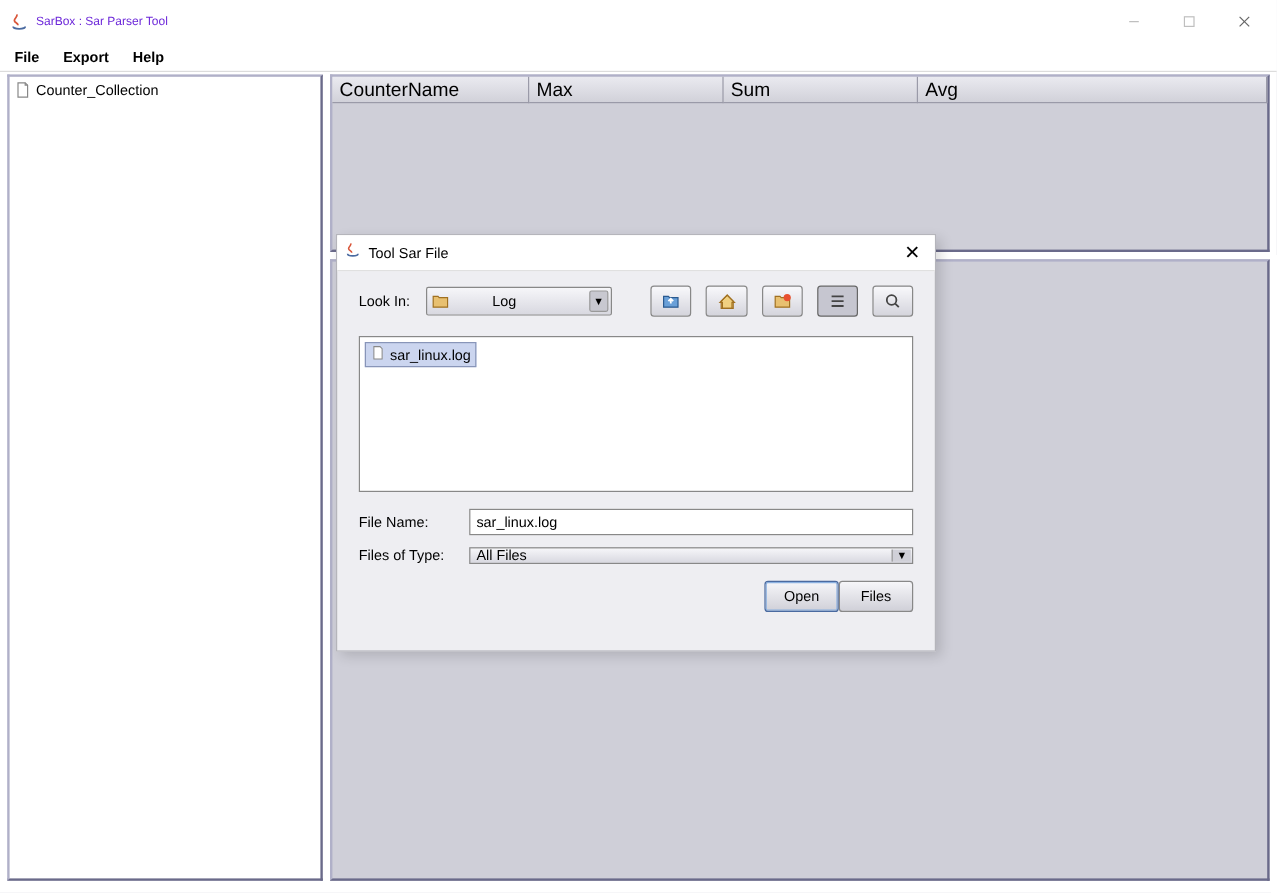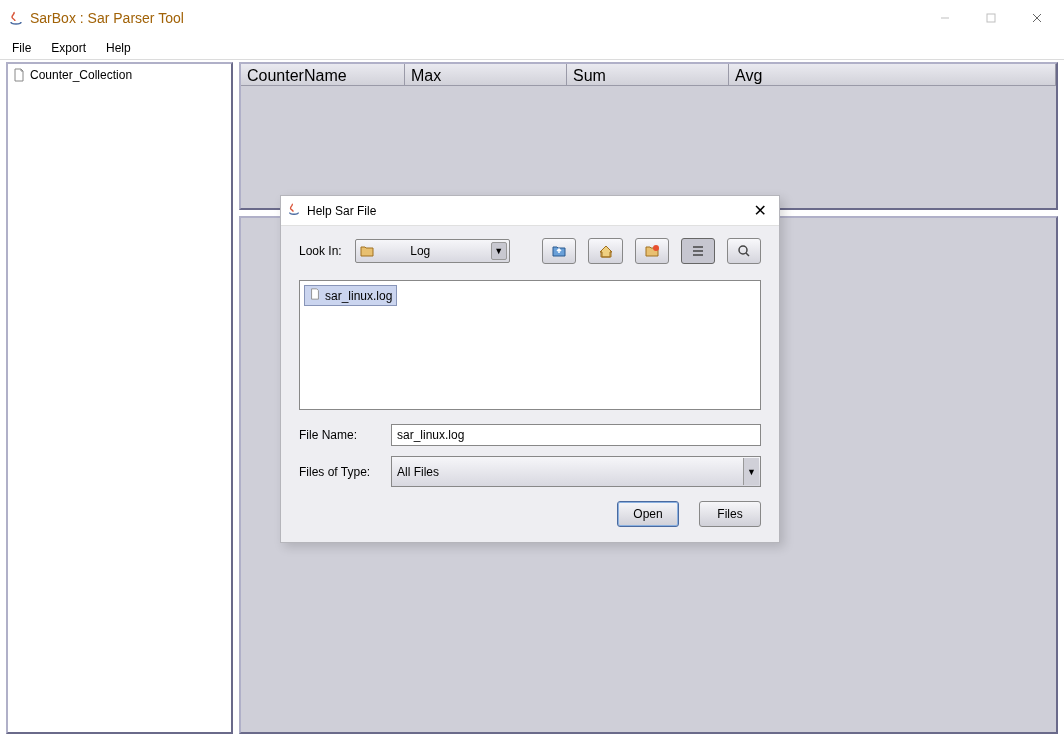--- a/index.html
+++ b/index.html
@@ -1,32 +1,32 @@
 <!DOCTYPE html>
 <html><head>
 <meta charset="utf-8">
 <style>
 * { box-sizing: border-box; margin: 0; padding: 0; font-family: "Segoe UI", Tahoma, sans-serif; }
 body { width: 1064px; height: 744px; background: #fff; overflow: hidden; position: relative; }
 
 
 .titlebar { height: 36px; display: flex; align-items: center; padding: 0 4px 0 8px; background: #fff; }
 .titlebar .java-icon { width: 16px; height: 16px; margin-right: 6px; }
-.titlebar .title { color: #a16207; font-size: 14px; flex: 1; }
+.titlebar .title { color: #6d28d9; font-size: 10px; flex: 1; }
 .titlebar .winbtn { width: 46px; height: 30px; display: flex; align-items: center; justify-content: center; color: #666; font-size: 14px; }
 .titlebar .winbtn.dis { color: #bfbfbf; }
 .titlebar .winbtn svg { stroke: currentColor; }
 
 
 .menubar { height: 24px; background: #fff; border-bottom: 1px solid #dcdcdc; display: flex; align-items: center; padding: 0 8px; gap: 12px; font-size: 12px; }
-.menubar span { padding: 2px 4px; }
+.menubar span { padding: 2px 4px; font-weight: bold; }
 
 
 .main { position: absolute; top: 62px; left: 6px; right: 6px; bottom: 10px; display: flex; gap: 6px; }
-.left-panel { width: 227px; background: #fff; border: 2px solid #6a6a8a; border-top-color: #b0b0c8; border-left-color: #b0b0c8; }
+.left-panel { width: 263px; background: #fff; border: 2px solid #6a6a8a; border-top-color: #b0b0c8; border-left-color: #b0b0c8; }
 .right-panel { flex: 1; display: flex; flex-direction: column; gap: 6px; }
 .table-panel { height: 148px; background: #cfcfd8; border: 2px solid #6a6a8a; border-top-color: #b0b0c8; border-left-color: #b0b0c8; }
 .content-panel { flex: 1; background: #cfcfd8; border: 2px solid #6a6a8a; border-top-color: #b0b0c8; border-left-color: #b0b0c8; }
 
 
 .tree { padding: 4px; font-size: 12px; display: flex; align-items: center; gap: 4px; }
 .tree .doc-icon { width: 14px; height: 14px; }
 
 
 .thead { display: flex; height: 22px; background: linear-gradient(#eaeaf0,#d0d0d8); }
@@ -48,24 +48,24 @@
 .iconbtn { width: 38px; height: 26px; background: linear-gradient(#f8f8fb,#d4d4dc); border: 1px solid #888; border-radius: 3px; display: flex; align-items: center; justify-content: center; margin-left: 4px; }
 .iconbtn.active { background: #c6c6d0; border-color: #666; }
 .iconbtn svg { width: 16px; height: 16px; }
 
 .file-area { background: #fff; border: 1px solid #888; height: 130px; padding: 4px; margin-bottom: 14px; }
 .file-item { display: inline-flex; align-items: center; gap: 4px; padding: 2px 4px; border: 1px solid #8895b8; background: #cbd5ef; font-size: 12px; }
 
 .field-row { display: flex; align-items: center; gap: 8px; margin-bottom: 10px; }
 .field-row .lbl { width: 84px; }
 .text-input { flex: 1; height: 22px; border: 1px solid #888; background: #fff; padding: 0 5px; font-size: 12px; }
-.type-combo { flex: 1; height: 31px; background: linear-gradient(#f6f6f9,#d8d8e0); border: 1px solid #888; display: flex; align-items: center; padding: 0 5px; position: relative; }
+.type-combo { flex: 1; height: 14px; background: linear-gradient(#f6f6f9,#d8d8e0); border: 1px solid #888; display: flex; align-items: center; padding: 0 5px; position: relative; }
 .type-combo .arrow { position: absolute; right: 1px; top: 1px; bottom: 1px; width: 16px; background: #d0d0d8; border-left: 1px solid #999; display: flex; align-items: center; justify-content: center; font-size: 9px; }
 
-.btn-row { display: flex; justify-content: flex-end; gap: 20px; margin-top: 14px; }
+.btn-row { display: flex; justify-content: flex-end; gap: 0; margin-top: 14px; }
 .btn { min-width: 62px; height: 26px; background: linear-gradient(#f6f6f9,#d0d0d8); border: 1px solid #888; border-radius: 3px; font-size: 12px; padding: 0 12px; }
 .btn.primary { border-color: #4a6aa0; box-shadow: 0 0 0 1px #8ab0e0 inset; }
 </style>
 </head>
 <body>
 
 <div class="titlebar">
   <span class="java-icon">
     <svg viewBox="0 0 16 16">
         <path d="M6 2c1 2-2 3-2 5s3 2 3 4" fill="none" stroke="#d9563a" stroke-width="1.5"></path>
@@ -123,21 +123,21 @@
 </div>
 
 <div class="dialog">
   <div class="dialog-title">
     <span>
       <svg width="14" height="14" viewBox="0 0 16 16">
           <path d="M6 2c1 2-2 3-2 5s3 2 3 4" fill="none" stroke="#d9563a" stroke-width="1.5"></path>
           <path d="M3 12c0 1 2 2 5 2s5-1 5-2" fill="none" stroke="#4a6aa0" stroke-width="1.5"></path>
         </svg>
     </span>
-    <span class="title">Help Sar File</span>
+    <span class="title">Tool Sar File</span>
     <span class="close">✕</span>
   </div>
   <div class="dialog-body">
 
     <div class="lookin-row">
       <span class="lbl">Look In:</span>
       <div class="combo">
         <span class="folder-icon">
           <svg viewBox="0 0 14 12">
               <path d="M1 2h4l1 1h7v8H1z" fill="#e8c070" stroke="#a07020"></path>

